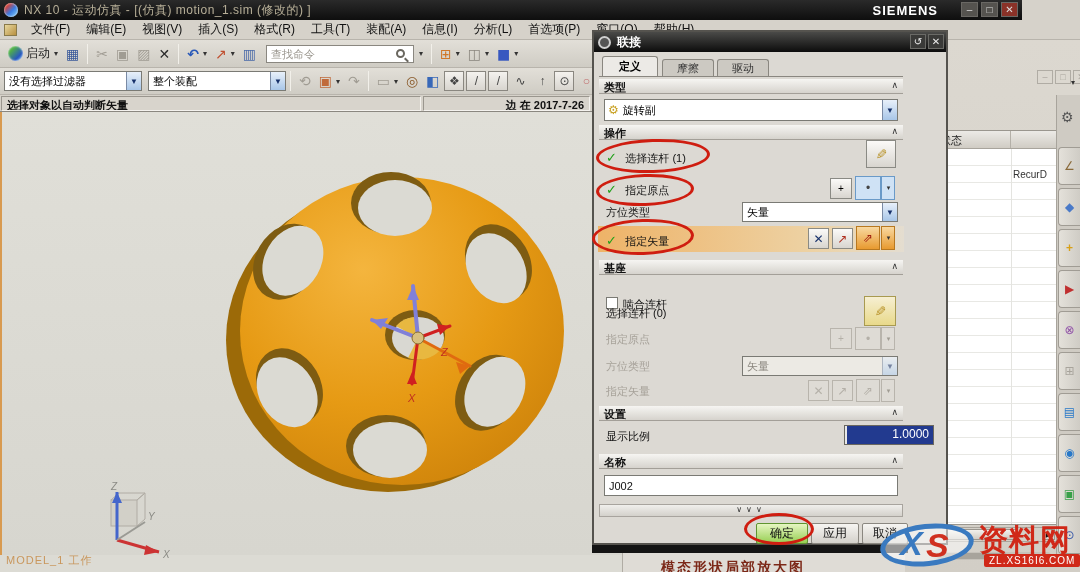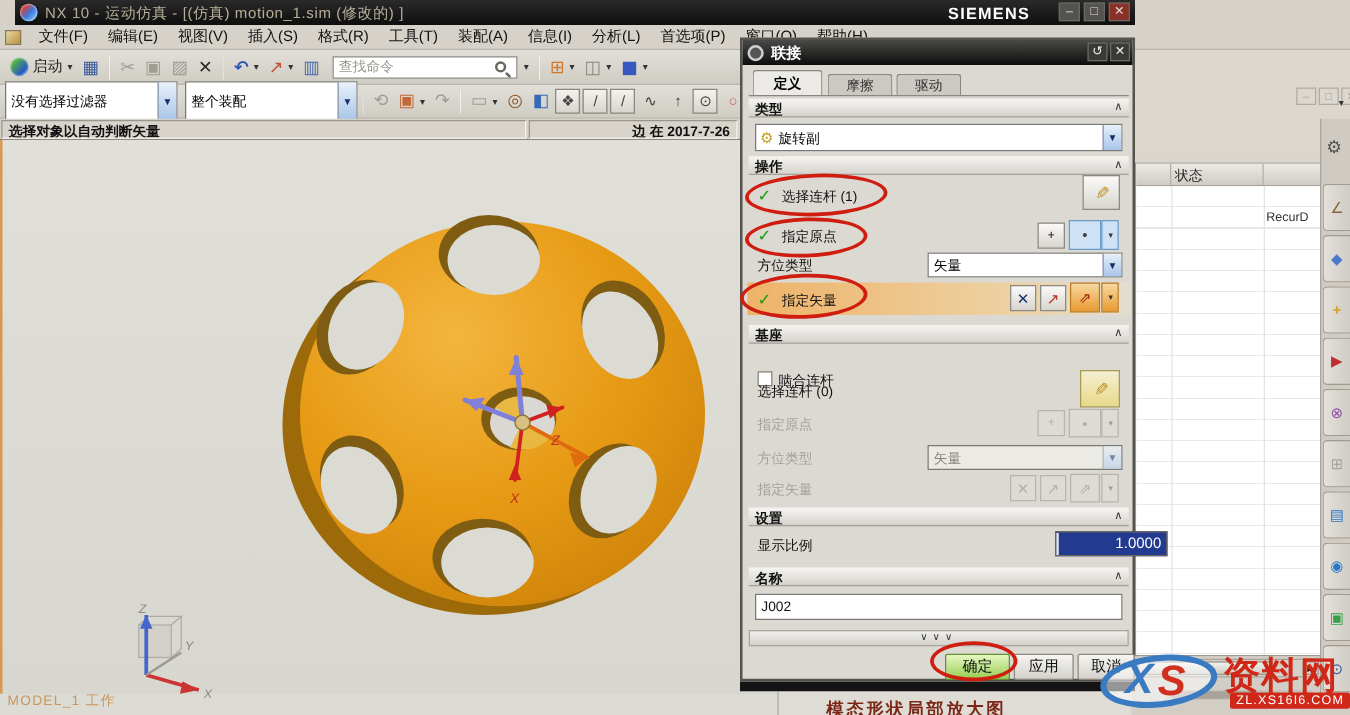--- a/index.html
+++ b/index.html
@@ -1,21 +1,21 @@
 <!DOCTYPE html>
 <html><head>
 <meta charset="utf-8">
 <style>
   * { margin:0; padding:0; box-sizing:border-box; }
   body { font-family:"Liberation Sans","DejaVu Sans",sans-serif; }
   #app { position:relative; width:1080px; height:572px; background:#d6d2ca; overflow:hidden; }
   .abs { position:absolute; }
 
   
-  .titlebar { left:12px; top:0; width:896px; height:20px; background:linear-gradient(#2a2a2a,#0e0e0e); display:flex; align-items:center; }
+  .titlebar { left:0; top:0; width:1022px; height:20px; background:linear-gradient(#2a2a2a,#0e0e0e); display:flex; align-items:center; }
   .nx-logo { width:14px; height:14px; margin:0 6px 0 4px; border-radius:50%; background:linear-gradient(135deg,#e03c28 18%,#3a7ae0 55%,#6ab0f0 80%); box-shadow:inset 0 0 2px #fff; }
   .title-text { font-size:12px; color:#b6ae97; letter-spacing:.5px; }
   .brand { position:absolute; right:84px; top:3px; color:#fff; font-weight:bold; font-size:13px; letter-spacing:1px; }
   .win-btns { position:absolute; right:4px; top:2px; display:flex; gap:3px; }
   .win-btn { width:17px; height:15px; background:#55534f; color:#ddd; font-size:10px; display:flex; align-items:center; justify-content:center; border:1px solid #6a6864; }
   .win-btn.close { background:#8a3228; }
 
   
   .menubar { left:0; top:20px; width:1080px; height:20px; background:#d6d2ca; border-bottom:1px solid #b8b4ac; display:flex; align-items:center; }
   .menu-glyph { width:13px; height:12px; margin:0 6px 0 4px; background:linear-gradient(135deg,#e8d8a0,#b89040); border:1px solid #8a7a4a; }
@@ -28,38 +28,38 @@
   .tb-btn { display:flex; align-items:center; gap:3px; padding:2px 4px; font-size:12px; color:#222; }
   .glyph { font-size:14px; line-height:14px; font-family:"DejaVu Sans",sans-serif; }
   .dd { font-size:8px; color:#333; margin-left:1px; }
   .swirl { width:15px; height:15px; border-radius:50%; background:linear-gradient(135deg,#50b048 25%,#2858c0 70%,#70b8e8); box-shadow:inset 0 0 2px #fff; }
   .grayed { color:#a09c93 !important; }
   .search-wrap { display:flex; align-items:center; margin-left:6px; }
   .search-box { width:148px; height:18px; border:1px solid #8a8780; background:#fff; font-size:11px; padding:0 18px 0 4px; color:#333; }
   .search-box::placeholder { color:#9a968e; }
   .mag { position:relative; width:9px; height:9px; border:2px solid #6a675f; border-radius:50%; margin-left:-18px; }
   .mag::after { content:""; position:absolute; width:5px; height:2px; background:#6a675f; transform:rotate(45deg); left:6px; top:8px; }
-  .combo { height:32px; background:#fff; border:1px solid #7a7a74; display:flex; align-items:center; font-size:11px; }
+  .combo { height:20px; background:#fff; border:1px solid #7a7a74; display:flex; align-items:center; font-size:11px; }
   .combo .val { flex:1; padding:0 4px; white-space:nowrap; overflow:hidden; }
   .combo .arrow { width:15px; height:100%; background:linear-gradient(#e8f0fa,#a8c6e8); border-left:1px solid #7a8aa4; color:#16306a; font-size:8px; display:flex; align-items:center; justify-content:center; }
   .snap-btn { width:20px; height:20px; border:1px solid transparent; display:flex; align-items:center; justify-content:center; font-size:12px; color:#444; margin:0 1px; }
   .snap-btn.framed { border:1px solid #8a8780; background:linear-gradient(#f4f2ee,#d8d5cf); }
 
   
   .statusbar { left:0; top:95px; width:1080px; height:17px; background:#d6d2ca; border-bottom:1px solid #8a8780; }
   .status-cell { position:absolute; top:1px; height:15px; border:1px solid #9a968e; border-right-color:#f4f2ee; border-bottom-color:#f4f2ee; background:#d8d4cc; font-size:11px; font-weight:bold; color:#111; padding:1px 5px; white-space:nowrap; overflow:hidden; }
 
   
   .viewport { left:0; top:112px; width:905px; height:443px; background:linear-gradient(#e0dfd8,#d7d6cf); border-left:2px solid #d89a50; }
   .vp-bottom { left:0; top:555px; width:622px; height:17px; background:#dcdbd4; }
   .model-label { left:6px; top:553px; font-size:11px; color:#c9975d; letter-spacing:1px; z-index:5; }
   .triad-label { font-size:10px; fill:#8a8a84; font-style:italic; }
 
   
-  .dialog { left:592px; top:30px; width:316px; height:515px; background:#dcd9d3; border:2px solid #55534e; z-index:30;padding-left:32px; }
+  .dialog { left:592px; top:30px; width:356px; height:515px; background:#dcd9d3; border:2px solid #55534e; z-index:30;padding-left:32px; }
   .dlg-title { position:absolute; left:0; top:0; width:100%; height:20px; background:linear-gradient(#4a4a48,#0c0c0c); display:flex; align-items:center; color:#fff; }
   .dlg-title .ttl { font-size:12px; font-weight:bold; margin-left:6px; }
   .dlg-ico { width:13px; height:13px; margin-left:4px; border-radius:50%; border:2px solid #cfcfcf; background:#555; }
   .dlg-winbtn { position:absolute; top:2px; width:16px; height:15px; background:#3a3a38; border:1px solid #6a6a66; color:#eee; font-size:10px; display:flex; align-items:center; justify-content:center; }
   .tab { position:absolute; height:20px; font-size:11px; display:flex; align-items:center; justify-content:center; border:1px solid #8a8780; border-bottom:none; border-radius:3px 3px 0 0; }
   .tab.active { background:#eceae6; font-weight:bold; }
   .tab.idle { background:#ccc9c2; top:27px; height:17px; color:#333; }
   .ghdr { position:absolute; left:5px; width:304px; height:15px; background:linear-gradient(#f6f5f2,#d6d3cd); border-bottom:1px solid #a39f98; font-size:11px; font-weight:bold; color:#111; padding:1px 5px; }
   .ghdr .caret { position:absolute; right:5px; top:1px; font-size:9px; color:#333; font-weight:normal; }
   .row-label { font-size:11px; color:#111; }

